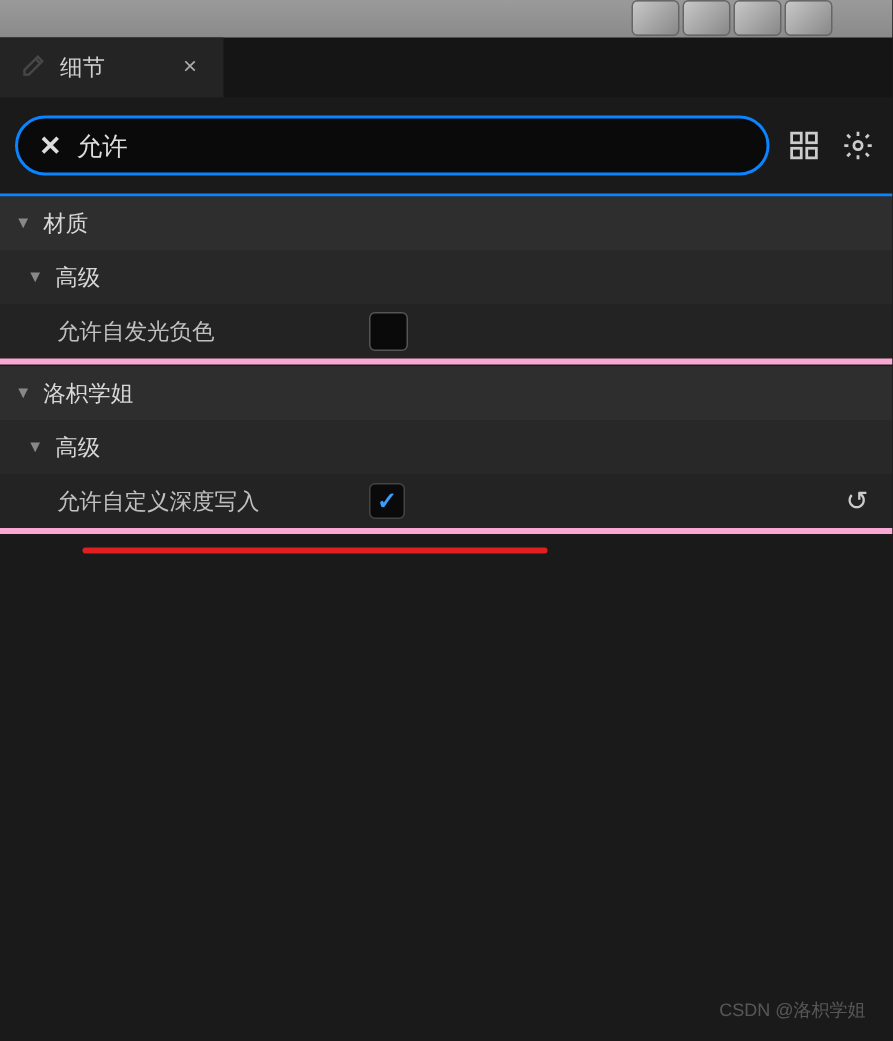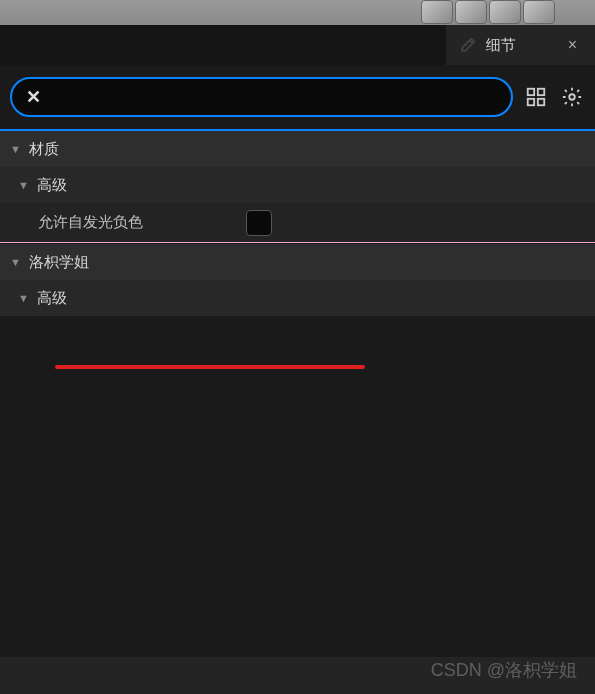--- a/index.html
+++ b/index.html
@@ -34,21 +34,20 @@
       height: 24px;
       background: linear-gradient(135deg, #c8c8c8, #888);
       border-radius: 4px;
       border: 1px solid #666;
     }
     .tabs {
       display: flex;
       background: #151515;
       height: 40px;
       align-items: center;
-      justify-content: flex-end;
     }
     .tab {
       display: flex;
       align-items: center;
       padding: 0 14px;
       height: 40px;
       gap: 8px;
       color: #d0d0d0;
       position: relative;
     }
@@ -131,21 +130,21 @@
     }
     .chevron {
       font-size: 11px;
       color: #888;
     }
     .property-row {
       display: flex;
       align-items: center;
       height: 40px;
       background: #232323;
-      border-bottom: 1px solid #f9a8d4;
+      border-bottom: 4px solid #f9a8d4;
       position: relative;
     }
     .property-label {
       width: 230px;
       padding-left: 38px;
       color: #c0c0c0;
       font-size: 15px;
     }
     .property-value {
       flex: 1;
@@ -190,21 +189,21 @@
     }
     .blank-area {
       background: #1a1a1a;
       height: 340px;
     }
     .watermark {
       position: absolute;
       bottom: 12px;
       right: 18px;
       color: rgba(200,200,200,0.35);
-      font-size: 18px;
+      font-size: 12px;
     }
   </style>
 </head>
 <body>
 
 <div class="top-viewport">
   <div class="top-viewport-icons">
     <div class="viewport-icon"></div>
     <div class="viewport-icon"></div>
     <div class="viewport-icon"></div>
@@ -221,20 +220,21 @@
         </svg>
     </span>
     <span>细节</span>
     <span class="tab-close">×</span>
   </div>
 </div>
 
 <div class="search-row">
   <div class="search-box">
     <span class="search-clear">✕</span>
+    <span class="search-text">允许</span>
   </div>
   <div class="icon-btn">
     <svg width="22" height="22" viewBox="0 0 24 24" fill="none" stroke="#ccc" stroke-width="2">
         <rect x="3" y="3" width="7" height="7"></rect>
         <rect x="14" y="3" width="7" height="7"></rect>
         <rect x="3" y="14" width="7" height="7"></rect>
         <rect x="14" y="14" width="7" height="7"></rect>
       </svg>
   </div>
   <div class="icon-btn">
@@ -266,20 +266,29 @@
 
   <div class="category">
     <div class="category-header lvl-1">
       <span class="chevron">▼</span>
       <span>洛枳学姐</span>
     </div>
     <div class="category-header lvl-2">
       <span class="chevron">▼</span>
       <span>高级</span>
     </div>
+    <div class="property-row">
+      <div class="property-label">允许自定义深度写入</div>
+      <div class="property-value">
+        <div class="checkbox">
+          <span>✓</span>
+        </div>
+      </div>
+      <span class="reset-arrow">↺</span>
+    </div>
   </div>
 
   <div class="red-underline"></div>
 
   <div class="blank-area"></div>
 
 </div>
 
 <div class="watermark">CSDN @洛枳学姐</div>
 

